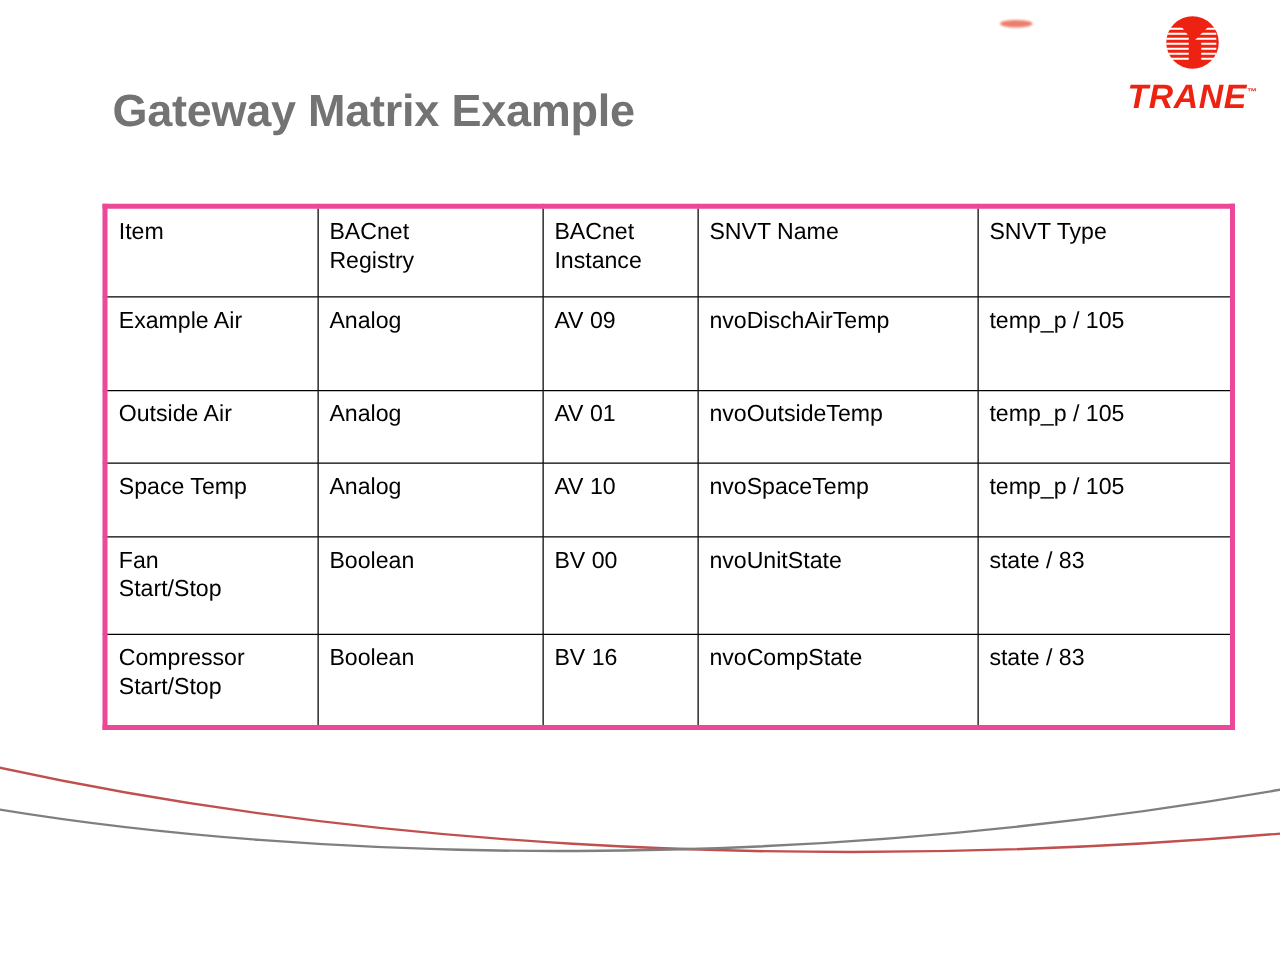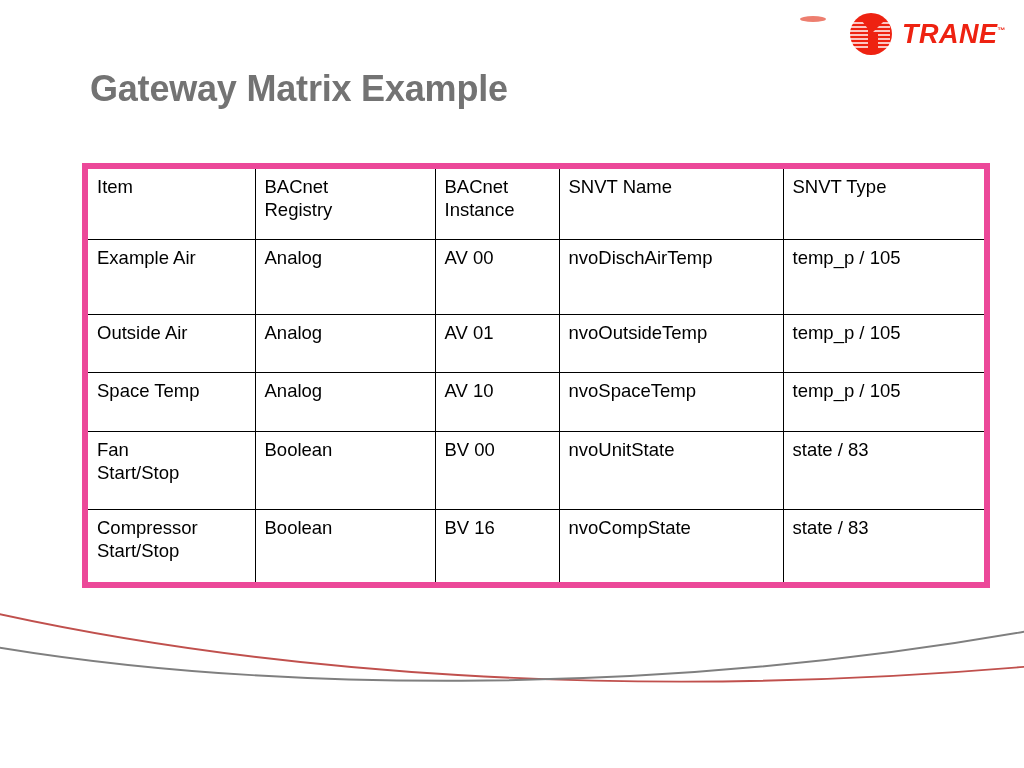--- a/index.html
+++ b/index.html
@@ -30,20 +30,21 @@
   
   #brand-logo {
     position: absolute;
     right: 18px;
     top: 12px;
     height: 44px;
     display: flex;
     align-items: center;
     gap: 8px;
     z-index: 3;
+    flex-direction: column;
   }
   #logo-mark {
     position: relative;
     width: 46px;
     height: 44px;
   }
   #logo-wordmark {
     font-family: "Liberation Sans", sans-serif;
     font-weight: bold;
     font-style: italic;
@@ -107,21 +108,21 @@
     padding: 7px 0 7px 9px;
     vertical-align: top;
     color: #000000;
     overflow: hidden;
   }
   
   #matrix-wrap {
     outline: none;
   }
   table.matrix {
-    border: 6px solid #ec4899;
+    border: 4px solid #ec4899;
   }
   col.c-item      { width: 170px; }
   col.c-registry  { width: 180px; }
   col.c-instance  { width: 124px; }
   col.c-snvtname  { width: 224px; }
   col.c-snvttype  { width: 204px; }
 
   tr.r-head td   { height: 56px; }
   tr.r-0 td      { height: 60px; }
   tr.r-1 td      { height: 43px; }
@@ -179,21 +180,21 @@
         <td>Item</td>
         <td><span>BACnet</span><br><span>Registry</span></td>
         <td><span>BACnet</span><br><span>Instance</span></td>
         <td>SNVT Name</td>
         <td>SNVT Type</td>
       </tr>
 
       <tr class="r-0">
         <td>Example Air</td>
         <td>Analog</td>
-        <td>AV 00</td>
+        <td>AV 09</td>
         <td>nvoDischAirTemp</td>
         <td class="cell-indent">temp_p / 105</td>
       </tr>
 
       <tr class="r-1">
         <td>Outside Air</td>
         <td>Analog</td>
         <td>AV 01</td>
         <td>nvoOutsideTemp</td>
         <td class="cell-indent">temp_p / 105</td>

